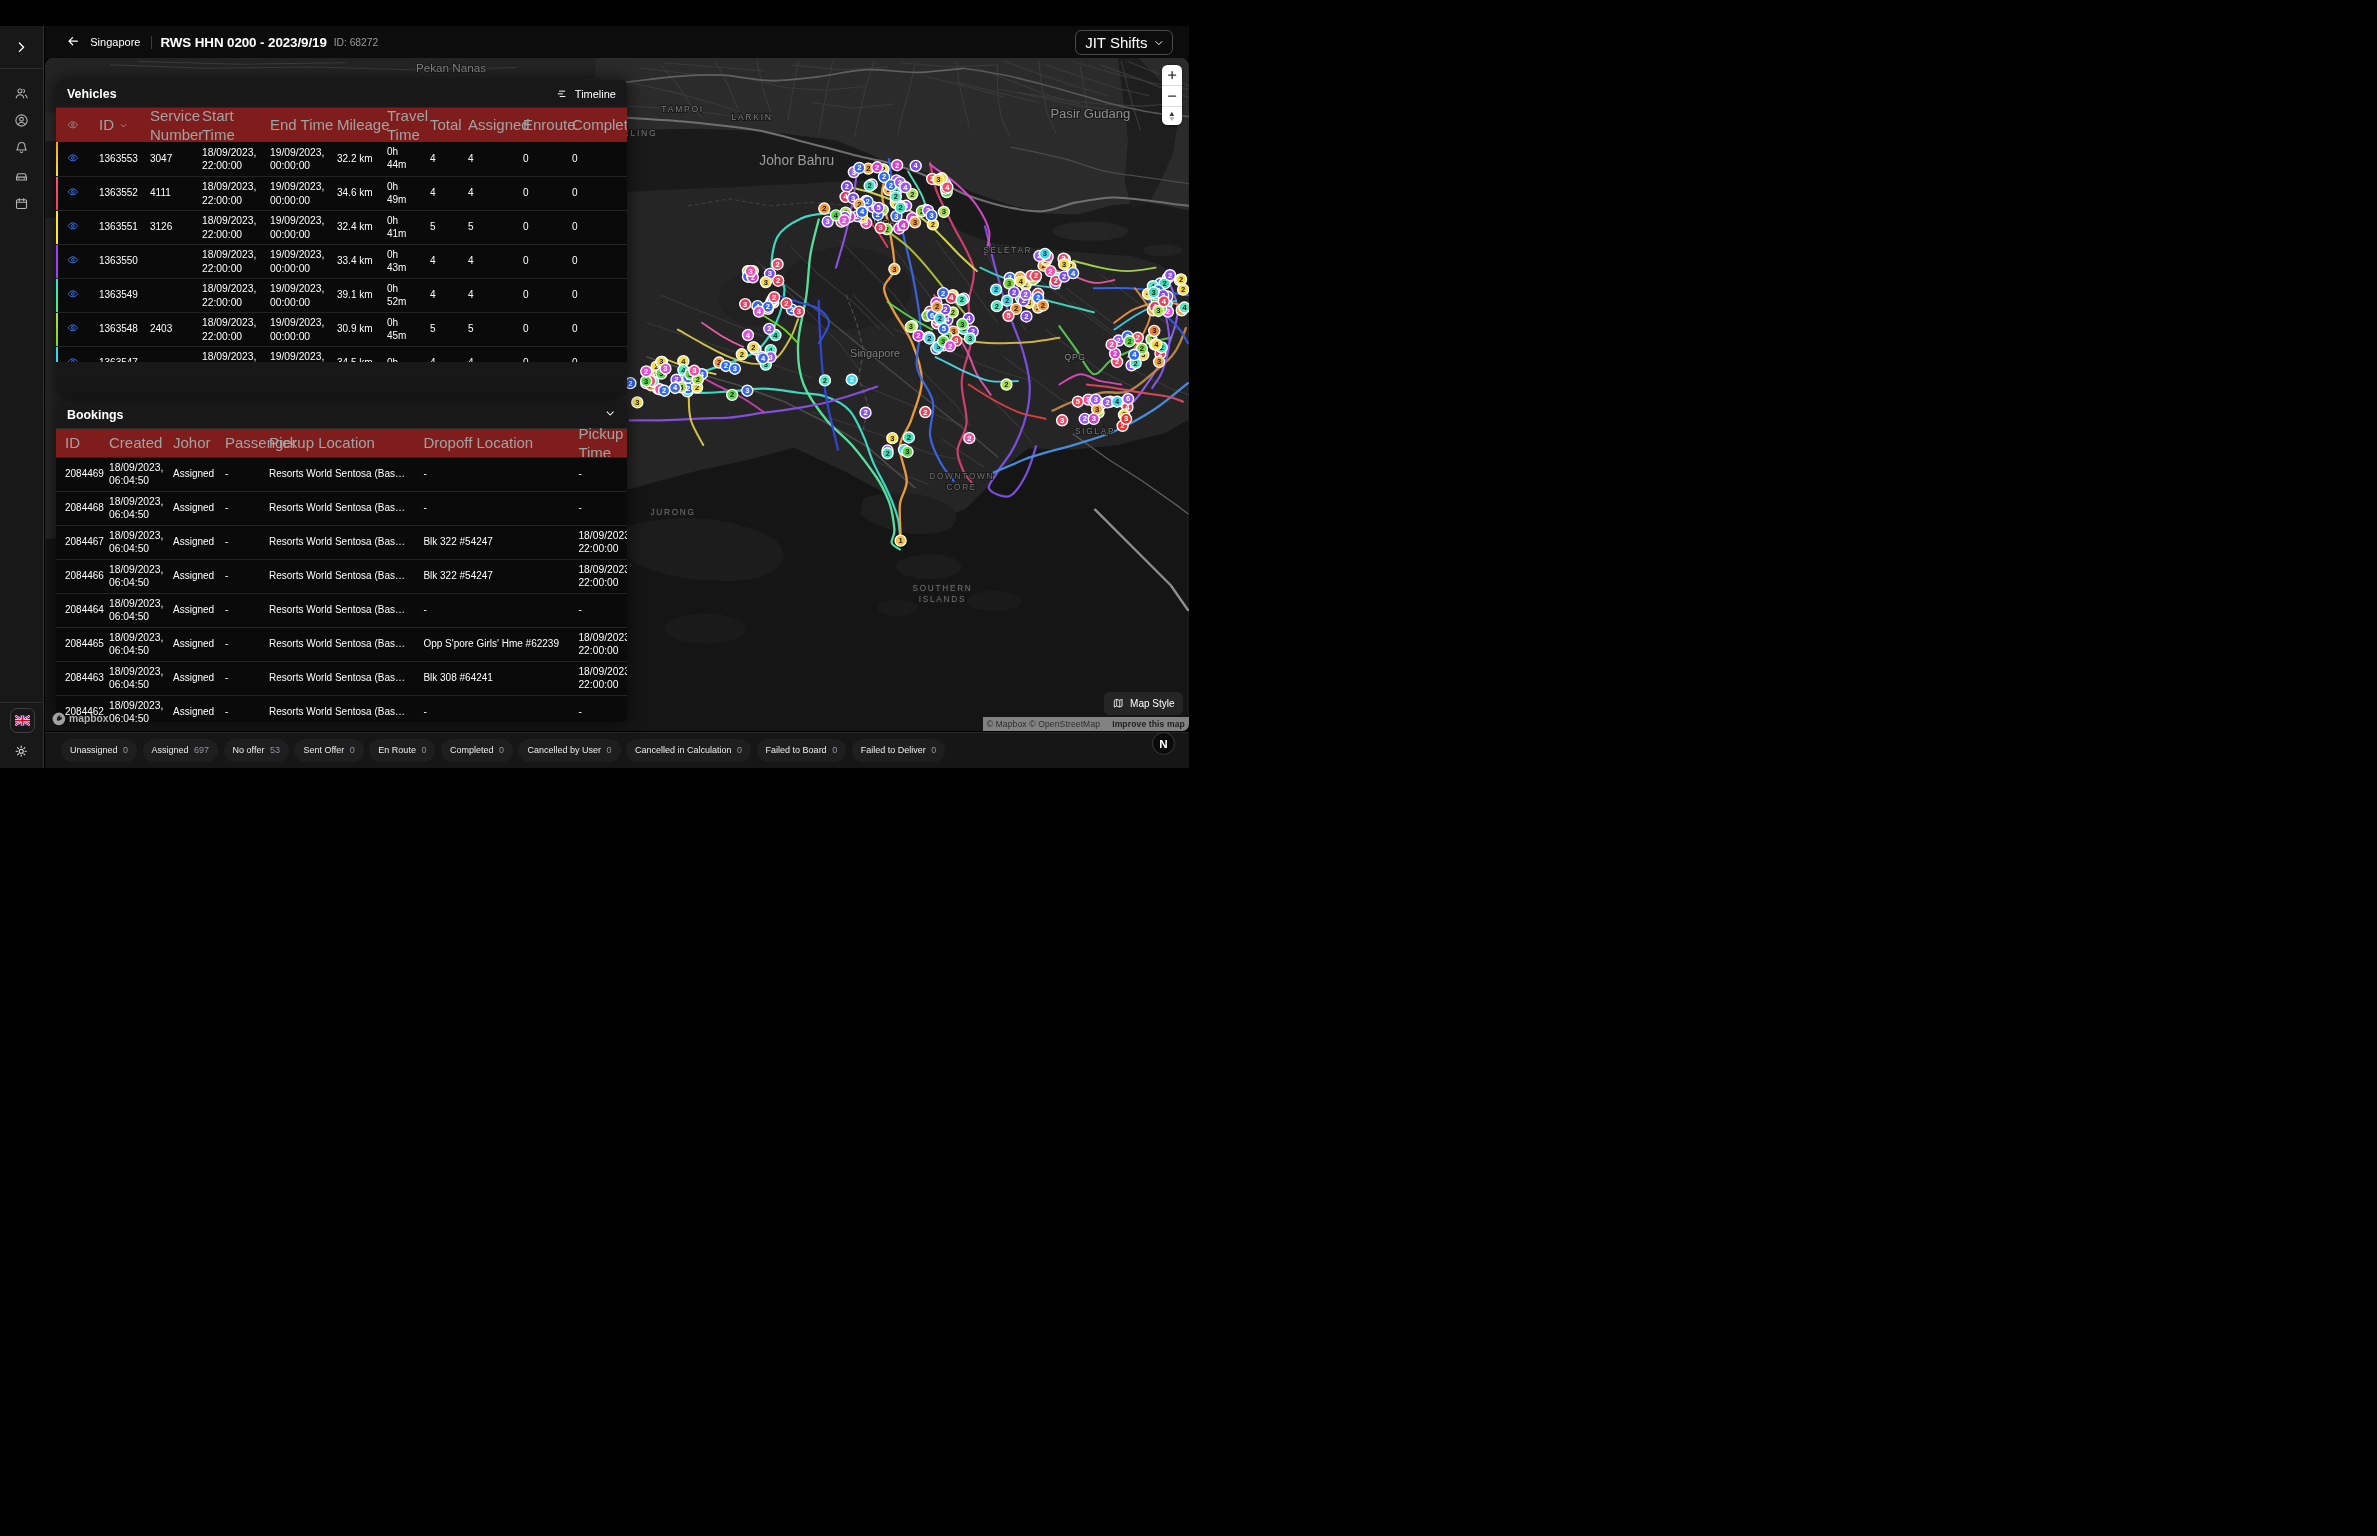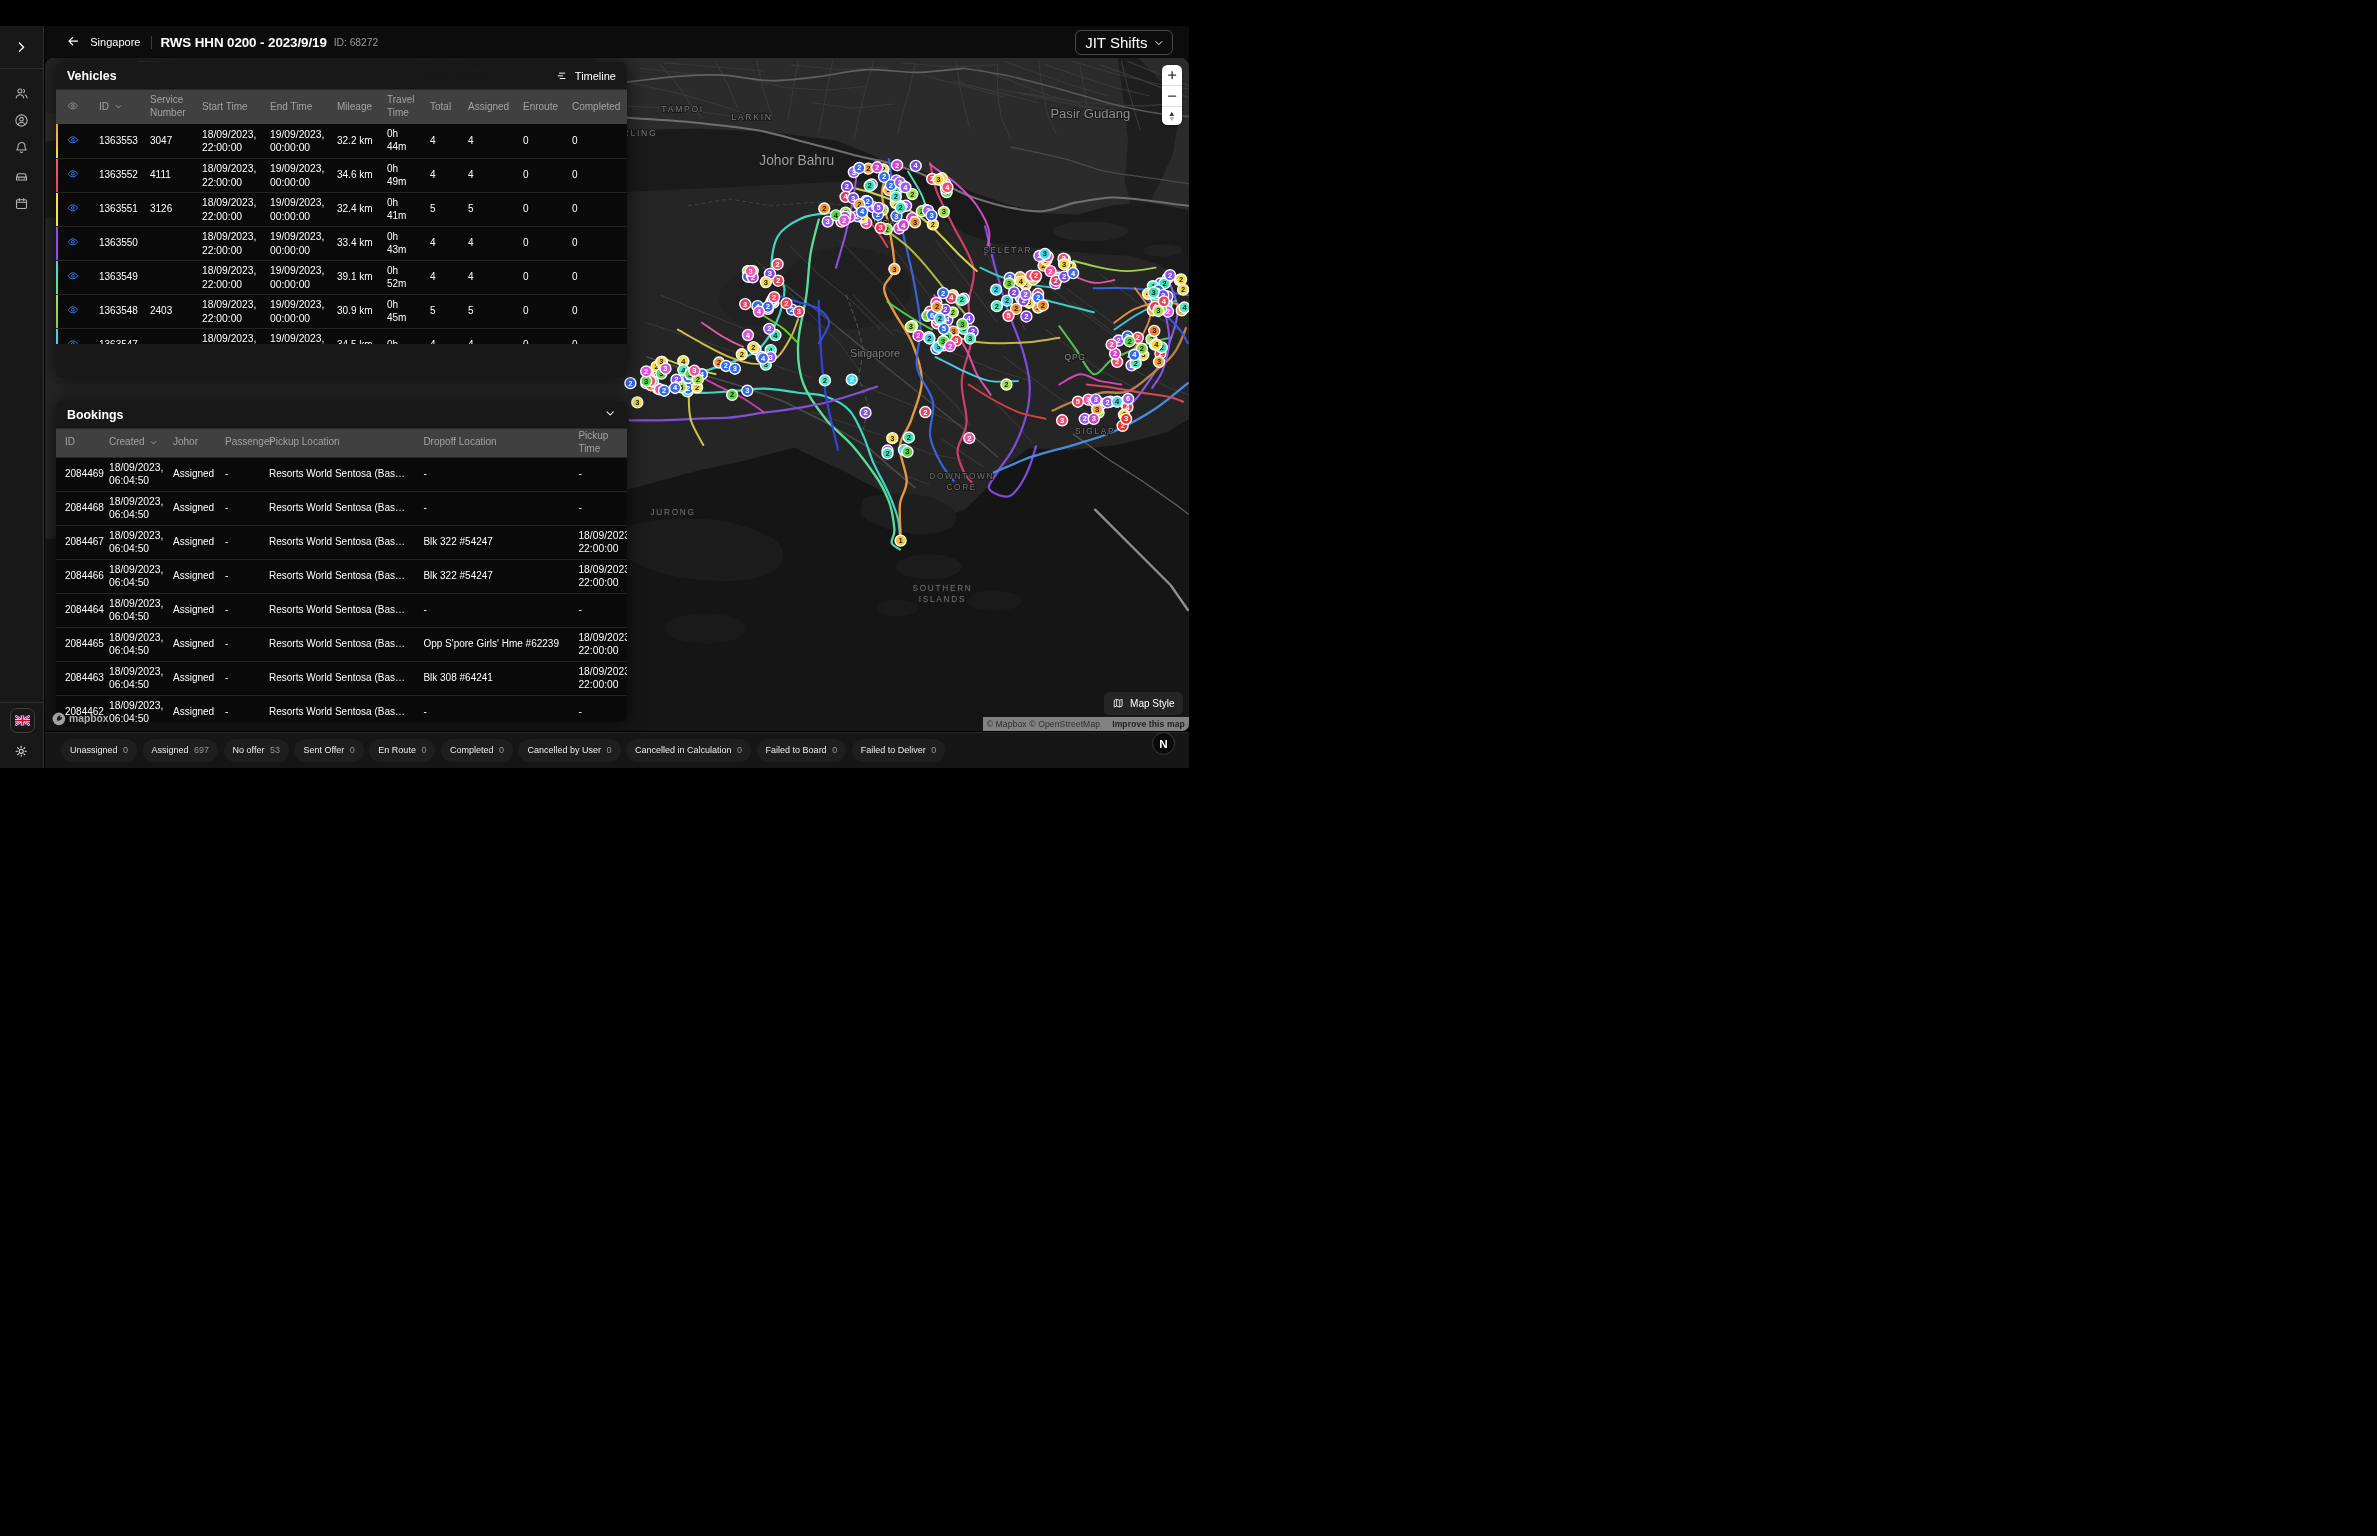--- a/index.html
+++ b/index.html
@@ -14,26 +14,26 @@
 #title{font-size:13.4px;font-weight:700;margin-left:8.3px;letter-spacing:-0.1px}
 #hid{font-size:10.3px;color:#9a9a9a;margin-left:6.9px}
 #jit{position:absolute;right:16.5px;top:4.5px;height:25px;border:1px solid #4a4a4a;border-radius:6.2px;display:flex;align-items:center;padding:0 6.9px 0 9.6px;gap:5.5px;font-size:15px;color:#fff;background:#0c0c0c}
 #map{left:45px;top:58px;width:1144px;height:673px;background:#232323;border-radius:8.3px 8.3px 6.9px 0;overflow:hidden}
 #footer{left:45px;top:732px;width:1144px;height:36px;background:#161616;border-top:0.7px solid #262626;display:flex;align-items:center;padding-left:16px;gap:5.5px}
 .pill{height:23.4px;background:#1e1e1e;border-radius:11.7px;display:flex;align-items:center;padding:0 9px;gap:5.5px;font-size:9px;white-space:nowrap}
 .pill span{color:#ececec}
 .pill b{color:#8f959e;font-weight:400}
 
 .panel{position:absolute;border-radius:6.2px;overflow:hidden;background:rgba(24,24,24,0.97);box-shadow:0 0 18px rgba(0,0,0,0.65)}
-#vpanel{left:11px;top:4px;width:571px;height:316px}
+#vpanel{left:11px;top:22px;width:571px;height:316px}
 #bpanel{left:11px;top:343px;width:571px;height:321px}
 .phead{height:28px;display:flex;align-items:center;padding:0 11px;border-bottom:0.7px solid #2a2a2a}
 .ptitle{font-size:12.4px;font-weight:700}
 #tl-btn{margin-left:auto;display:flex;align-items:center;gap:7.6px;font-size:11px}
-.thead{display:flex;align-items:center;color:#a2a2a2;font-size:10px;background:#404040}
+.thead{display:flex;align-items:center;color:#a2a2a2;font-size:15px;background:#7f1d1d}
 #vthead{height:34px}
 #bthead{height:27.5px}
 .vrow,.brow{display:flex;align-items:center;height:34px;background:#0a0a0a;border-top:0.7px solid #242424;position:relative;font-size:10px}
 .vrow:first-of-type{border-top:none}
 .stripe{position:absolute;left:0;top:0;width:2.1px;height:100%}
 .vc,.bc{flex:none;line-height:1.28}
 .c-eye{width:34px;text-align:center;padding-top:1.4px}
 .c-id{width:60px;padding-left:9px}
 .c-svc{width:52px}
 .c-st{width:68px}

